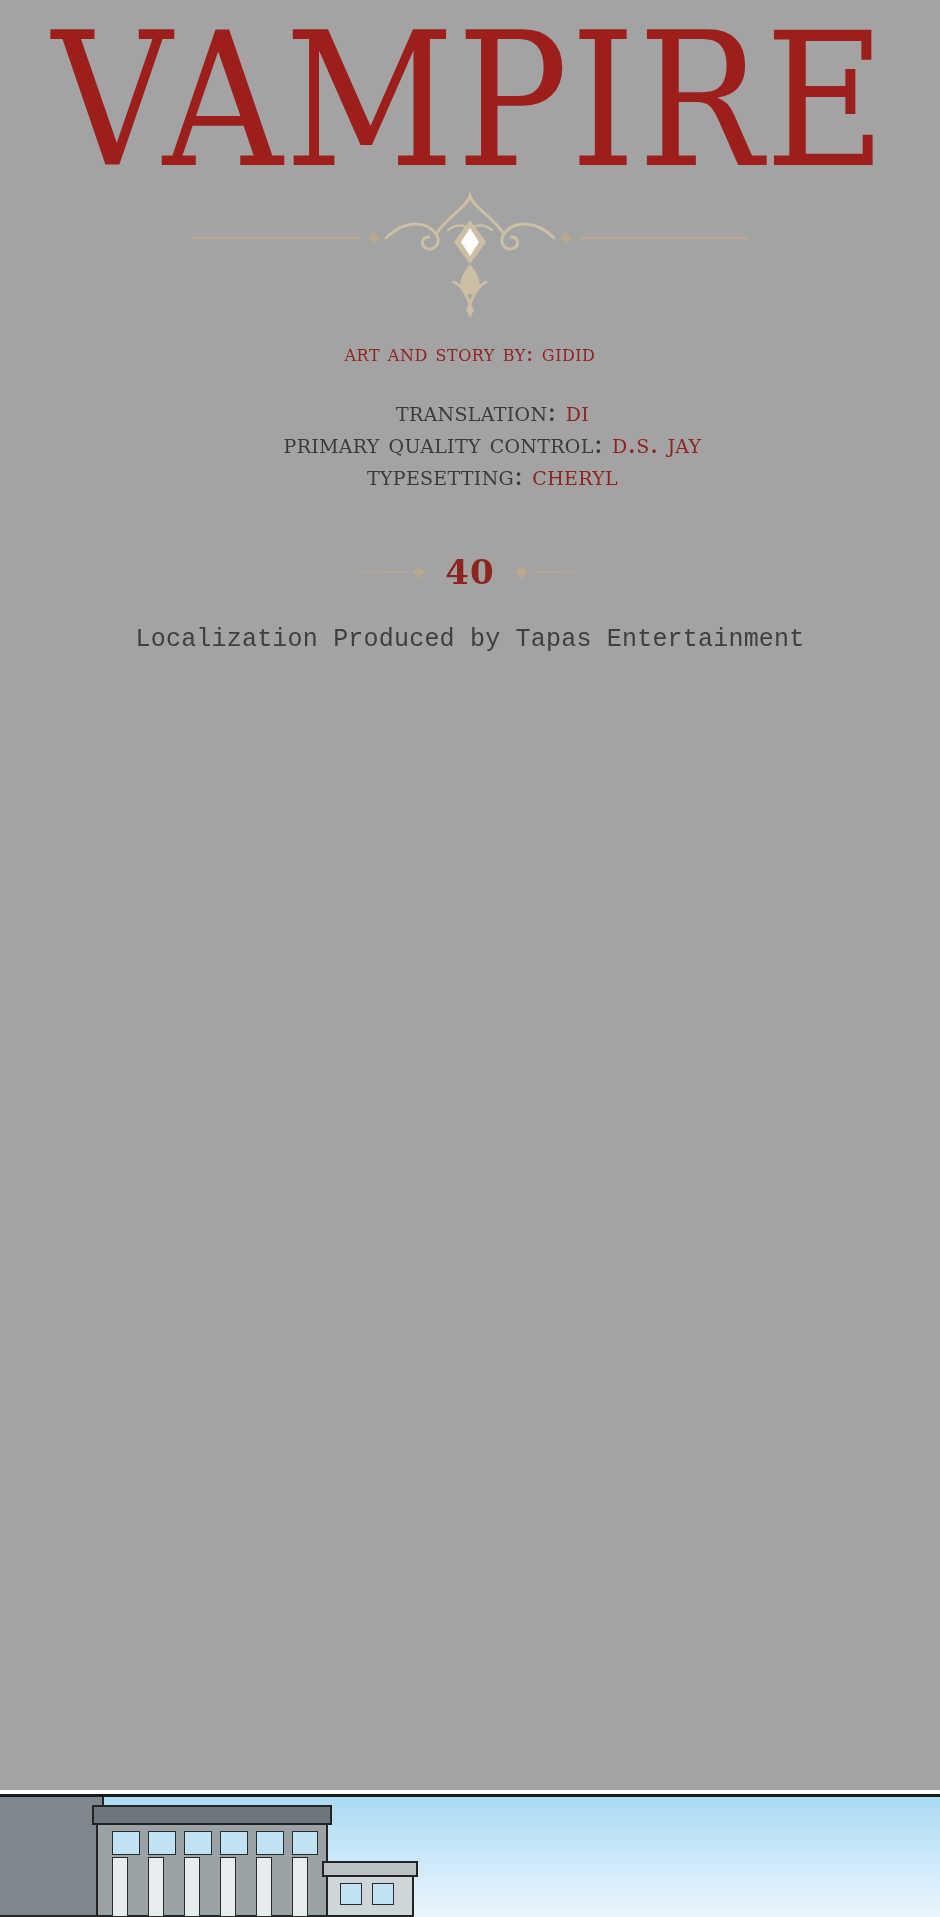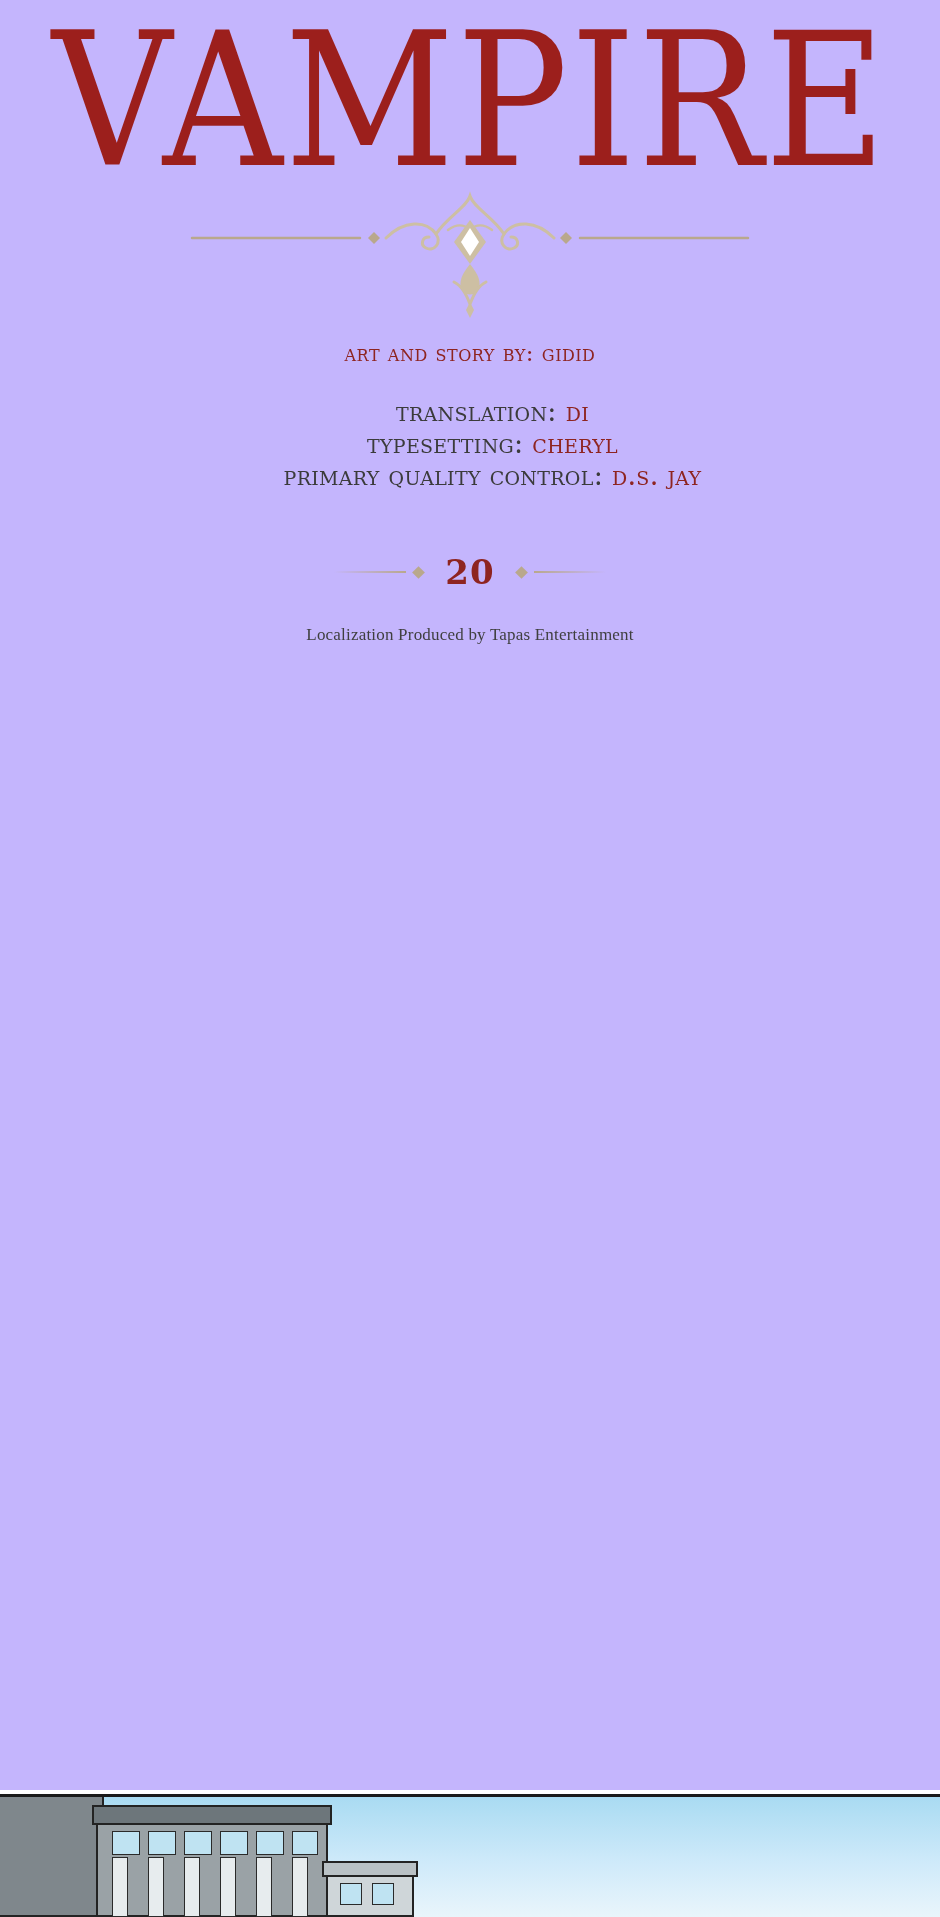--- a/index.html
+++ b/index.html
@@ -12,21 +12,21 @@
     height: 1917px;
     position: relative;
     font-family: "Liberation Sans", sans-serif;
     overflow: hidden;
   }
 
   .page {
     position: relative;
     width: 940px;
     height: 1917px;
-    background: #c4b5fd;
+    background: #a3a3a3;
   }
 
   
   .title-wrap {
     position: absolute;
     top: 8px;
     left: 0;
     width: 940px;
     text-align: center;
   }
@@ -118,22 +118,22 @@
     letter-spacing: 1px;
   }
 
   
   .localization {
     position: absolute;
     top: 625px;
     left: 0;
     width: 940px;
     text-align: center;
-    font-family: Liberation Serif, serif;
-    font-size: 17px;
+    font-family: Liberation Mono, monospace;
+    font-size: 25px;
     color: #3f3f3f;
     letter-spacing: 0.2px;
   }
 
   
   .panel {
     position: absolute;
     left: 0;
     bottom: 0;
     width: 940px;
@@ -213,31 +213,31 @@
 
   <div class="credits">
     <div class="byline">
       <span>Art and Story by: </span><span class="name">GIDID</span>
     </div>
 
     <div class="credit-line">
       <span class="role">Translation: </span><span class="who">DI</span>
     </div>
     <div class="credit-line">
+      <span class="role">Primary Quality Control: </span><span class="who">D.S. Jay</span>
+    </div>
+    <div class="credit-line">
       <span class="role">Typesetting: </span><span class="who">Cheryl</span>
-    </div>
-    <div class="credit-line">
-      <span class="role">Primary Quality Control: </span><span class="who">D.S. Jay</span>
     </div>
   </div>
 
   <div class="epwrap">
     <span class="ep-rule"></span>
     <span class="ep-diamond"></span>
-    <span class="ep-num">20</span>
+    <span class="ep-num">40</span>
     <span class="ep-diamond"></span>
     <span class="ep-rule right"></span>
   </div>
 
   <div class="localization">Localization Produced by Tapas Entertainment</div>
 
   <div class="panel">
     <div class="panel-inner">
       <div class="panel-sky"></div>
 

